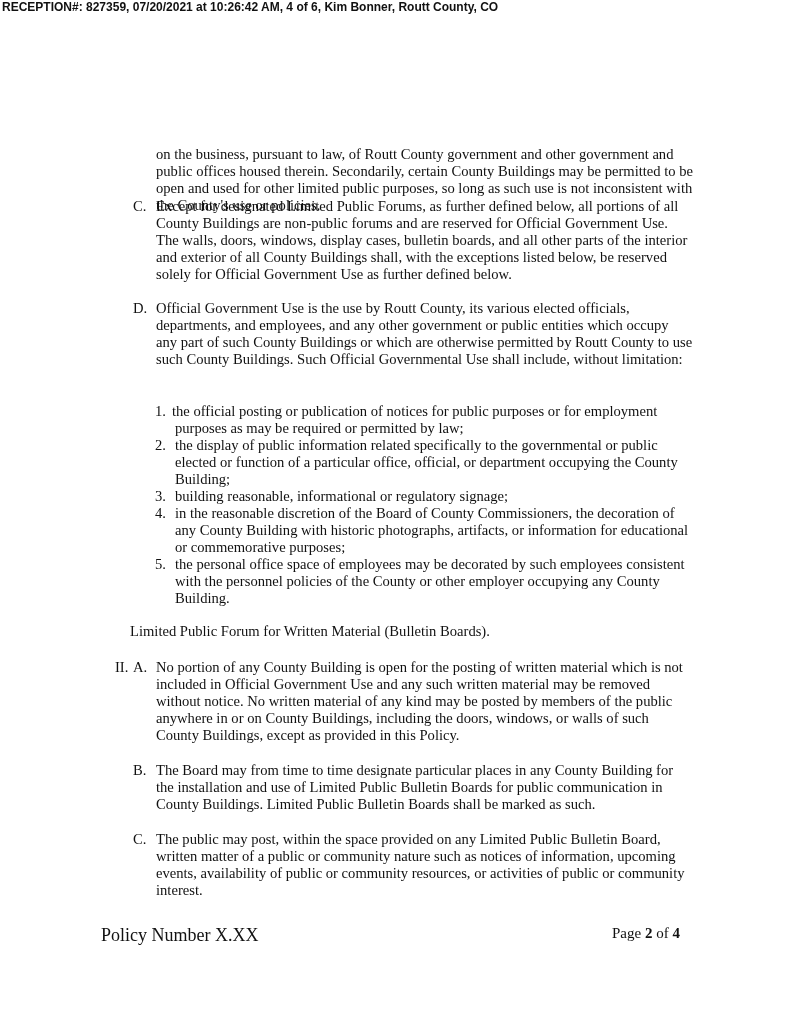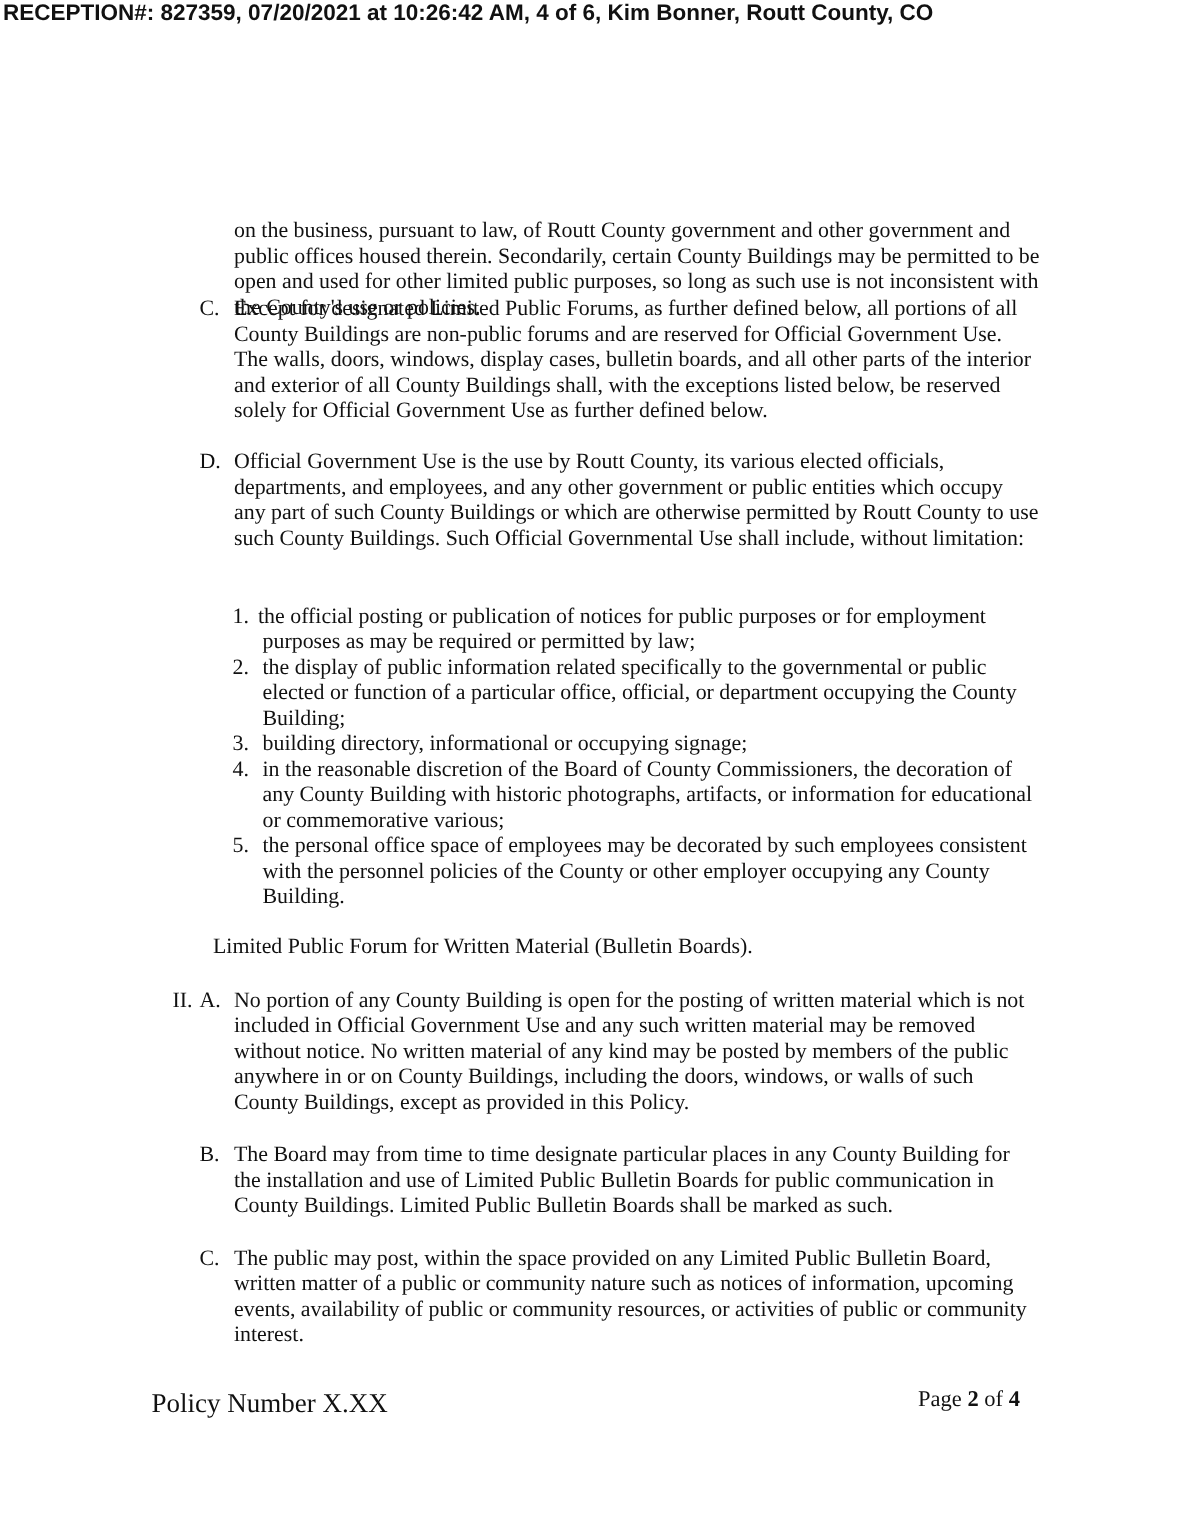--- a/index.html
+++ b/index.html
@@ -4,36 +4,36 @@
 <style>
   html, body { margin: 0; padding: 0; background: #ffffff; }
   body {
     width: 791px; height: 1024px; position: relative; overflow: hidden;
     font-family: "Liberation Serif", "DejaVu Serif", serif;
     color: #111111;
   }
   .stamp {
     position: absolute; left: 2px; top: 0px;
     font-family: "Liberation Sans", "DejaVu Sans", sans-serif;
-    font-size: 15px; font-weight: bold; color: #111; letter-spacing: 0;
+    font-size: 12px; font-weight: bold; color: #111; letter-spacing: 0;
     white-space: nowrap;
   }
   .txt { font-size: 14.6px; line-height: 17px; }
   .block { position: absolute; }
   .para { position: absolute; left: 133px; width: 560px; }
   .para .lbl { position: absolute; left: 0; top: 0; }
   .para .body { margin-left: 23px; }
   .list { position: absolute; left: 155px; width: 540px; }
   .li { position: relative; }
   .li .num { position: absolute; left: 0; top: 0; }
   .li .body { margin-left: 20px; }
   .li + .li { margin-top: 0; }
   .heading { position: absolute; left: 103px; }
   .heading .num { position: absolute; left: 12px; margin-top: 36px; }
-  .heading .body { margin-left: 39px; white-space: nowrap; }
+  .heading .body { margin-left: 27px; white-space: nowrap; }
   .footer-left { position: absolute; left: 101px; top: 925px; font-size: 18px; }
   .footer-right { position: absolute; left: 612px; top: 925px; font-size: 15px; white-space: nowrap; }
   .footer-right b { font-weight: bold; }
 </style>
 </head>
 <body>
 
 <div class="stamp">RECEPTION#: 827359, 07/20/2021 at 10:26:42 AM, 4 of 6, Kim Bonner, Routt County, CO</div>
 
 <div class="block txt" style="left:156px; top:112px; width:540px;margin-top:34px;">on the business, pursuant to law, of Routt County government and other government and public offices housed therein.  Secondarily, certain County Buildings may be permitted to be open and used for other limited public purposes, so long as such use is not inconsistent with the County's use or policies.</div>
@@ -52,25 +52,25 @@
   <div class="li">
     <span class="num">1.</span>
     <div class="body" style="text-indent:-3px;">the official posting or publication of notices for public purposes or for employment purposes as may be required or permitted by law;</div>
   </div>
   <div class="li">
     <span class="num">2.</span>
     <div class="body">the display of public information related specifically to the governmental or public elected or function of a particular office, official, or department occupying the County Building;</div>
   </div>
   <div class="li">
     <span class="num">3.</span>
-    <div class="body">building directory, informational or occupying signage;</div>
+    <div class="body">building reasonable, informational or regulatory signage;</div>
   </div>
   <div class="li">
     <span class="num">4.</span>
-    <div class="body">in the reasonable discretion of the Board of County Commissioners, the decoration of any County Building with historic photographs, artifacts, or information for educational or commemorative various;</div>
+    <div class="body">in the reasonable discretion of the Board of County Commissioners, the decoration of any County Building with historic photographs, artifacts, or information for educational or commemorative purposes;</div>
   </div>
   <div class="li">
     <span class="num">5.</span>
     <div class="body">the personal office space of employees may be decorated by such employees consistent with the personnel policies of the County or other employer occupying any County Building.</div>
   </div>
 </div>
 
 <div class="heading txt" style="top:623px;">
   <span class="num">II.</span>
   <span class="body">Limited Public Forum for Written Material (Bulletin Boards).</span>

